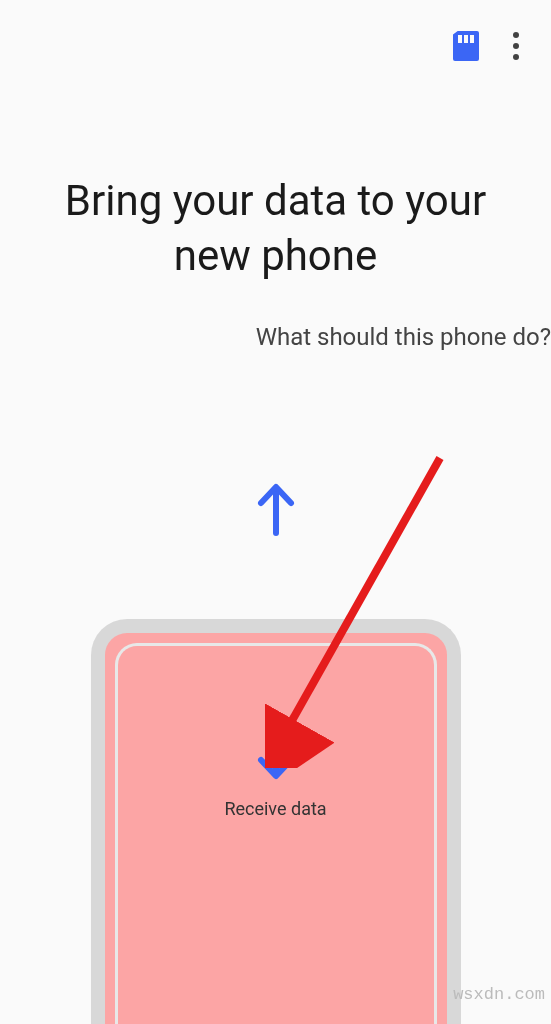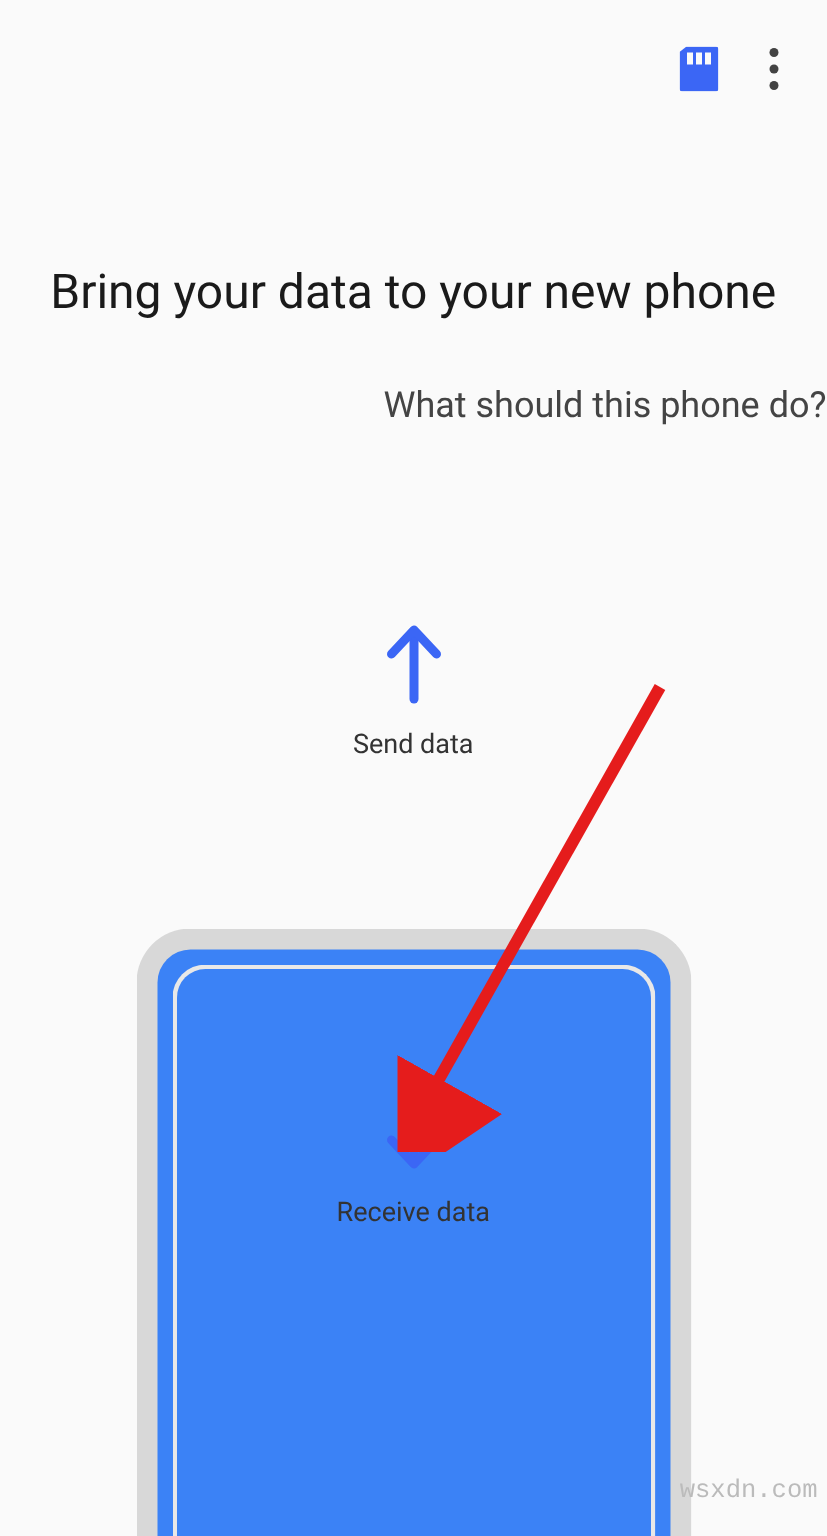--- a/index.html
+++ b/index.html
@@ -47,21 +47,21 @@
       padding: 4px;
     }
     .more-icon span {
       width: 6px;
       height: 6px;
       background: #424242;
       border-radius: 50%;
     }
     .title {
       text-align: center;
-      font-size: 32px;
+      font-size: 42px;
       font-weight: 400;
       color: #1a1a1a;
       margin-top: 110px;
       line-height: 1.3;
       padding: 0 24px;
     }
     .subtitle {
       text-align: right;
       font-size: 24px;
       font-weight: 400;
@@ -87,21 +87,21 @@
     .phone-frame {
       position: absolute;
       bottom: 0;
       left: 50%;
       transform: translateX(-50%);
       width: 370px;
       height: 405px;
       border: 14px solid #d8d8d8;
       border-bottom: none;
       border-radius: 36px 36px 0 0;
-      background: #3b82f6;
+      background: #fca5a5;
     }
     .phone-inner {
       position: absolute;
       top: 10px;
       left: 10px;
       right: 10px;
       bottom: 0;
       border: 3px solid #e8e8e8;
       border-bottom: none;
       border-radius: 22px 22px 0 0;
@@ -153,21 +153,20 @@
 <h1 class="title">Bring your data to your new phone</h1>
 <p class="subtitle">What should this phone do?</p>
 
 <div class="send-option">
   <div class="arrow-up">
     <svg viewBox="0 0 46 56" fill="none" stroke="#3b66f5" stroke-width="6" stroke-linecap="round" stroke-linejoin="round">
       <path d="M23 52 L23 8"></path>
       <path d="M8 22 L23 6 L38 22"></path>
     </svg>
   </div>
-  <div class="send-label">Send data</div>
 </div>
 
 <div class="phone-frame">
   <div class="phone-inner">
     <div class="receive-option">
       <div class="arrow-down">
         <svg viewBox="0 0 46 56" fill="none" stroke="#3b66f5" stroke-width="6" stroke-linecap="round" stroke-linejoin="round">
           <path d="M23 4 L23 48"></path>
           <path d="M8 34 L23 50 L38 34"></path>
         </svg>

